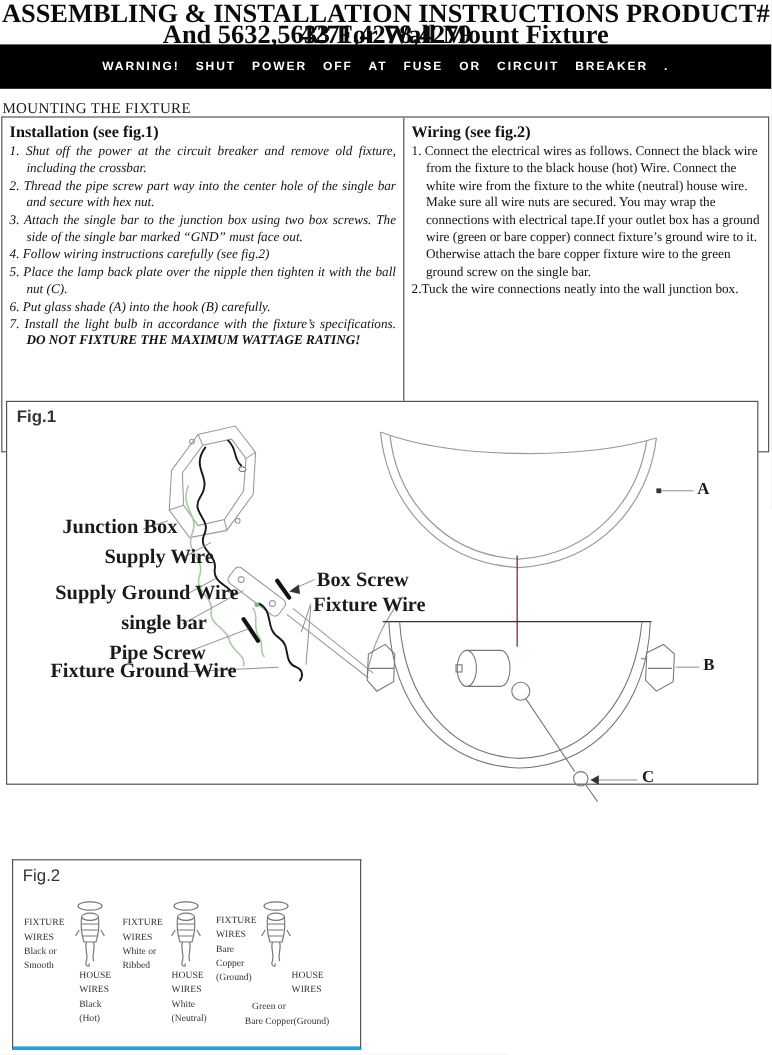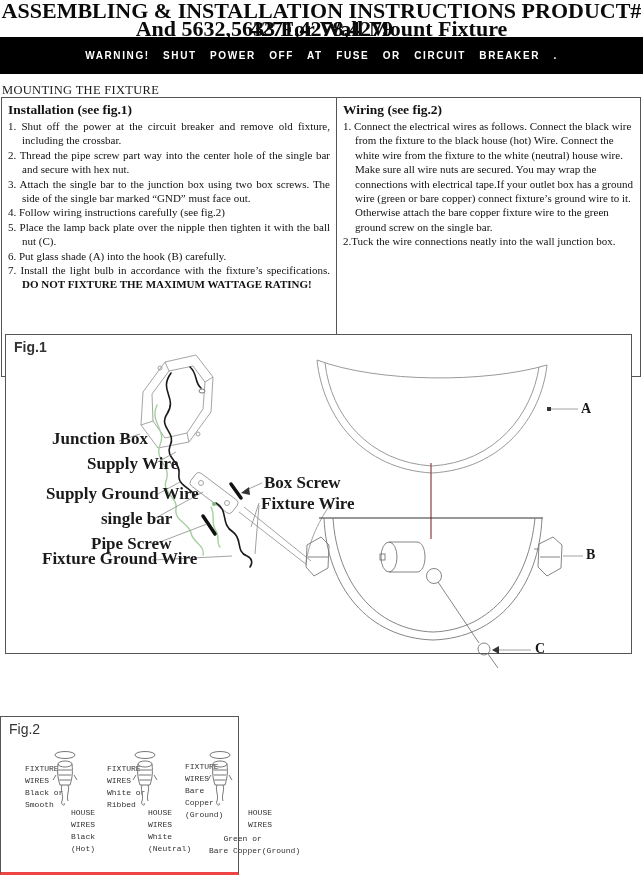--- a/index.html
+++ b/index.html
@@ -21,38 +21,38 @@
   .section-heading { position:absolute; top:83px; left:2px;
     font-size:12.5px; letter-spacing:.3px; color:#1a1a1a; }
 
   
   .instr-table { position:absolute; top:97px; left:1px; width:640px; height:280px;
     display:flex; border:1px solid #555; box-sizing:border-box; }
   .col { box-sizing:border-box; padding:3px 6px 4px 6px; font-size:11px; line-height:14.4px; }
   .col-left  { width:335px; border-right:1px solid #555; }
   .col-right { flex:1; }
   .col-heading { font-weight:bold; font-size:13.5px; line-height:17px; margin-bottom:1px; }
-  .step  { padding-left:14px; text-indent:-14px; text-align:justify; }
+  .step  { padding-left:14px; text-indent:-14px; text-align:justify;font-style:italic; }
   .stepw { padding-left:12px; text-indent:-12px; }
   .shout { font-weight:bold; }
 
   
   .figbox { position:absolute; border:1px solid #555; box-sizing:border-box; background:#fff; }
   .fig1 { top:334px; left:5px; width:627px; height:320px;font-weight:bold; }
-  .fig2 { top:716px; left:0; width:239px; height:159px; border-bottom:3px solid #ef4444; }
+  .fig2 { top:716px; left:10px; width:291px; height:159px; border-bottom:3px solid #0ea5e9; }
   .fig-label { position:absolute; top:4px; left:8px;
     font-family:"Liberation Sans", sans-serif; font-size:14px; color:#333; }
   .fig1 svg { position:absolute; top:0; left:0; }
 
   .f1lbl { position:absolute; font-size:17px; color:#1a1a1a; white-space:nowrap; line-height:15px; }
   .f1part { font-size:14px; }
 
   
-  .f2txt { position:absolute; font-family:Liberation Mono, monospace;
-    font-size:8px; line-height:12px; color:#333; white-space:pre;margin-left:15px; }
+  .f2txt { position:absolute; font-family:Liberation Serif, serif;
+    font-size:8px; line-height:12px; color:#333; white-space:pre; }
   .nut { position:absolute; }
 </style>
 </head>
 <body>
 
 <div class="page">
 
   <div class="doc-title title1">ASSEMBLING &amp; INSTALLATION INSTRUCTIONS PRODUCT# 4271,4278,4279</div>
   <div class="doc-title title2">And 5632,5633 For Wall Mount Fixture</div>
 

